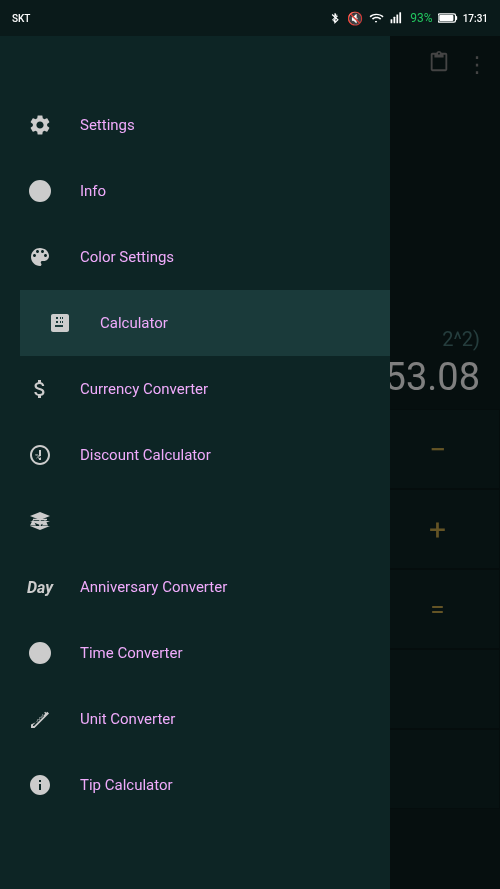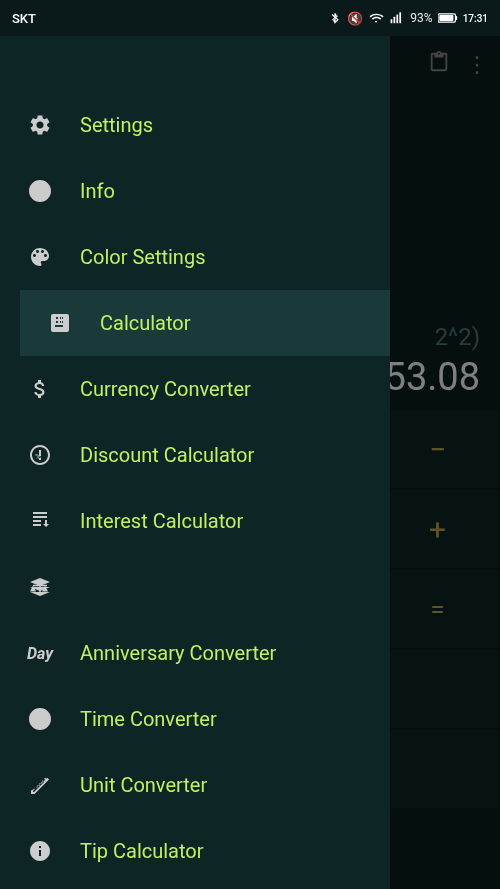--- a/index.html
+++ b/index.html
@@ -19,21 +19,21 @@
       background: #0a1a1a;
       display: flex;
       align-items: center;
       justify-content: space-between;
       padding: 0 12px;
       position: relative;
       z-index: 10;
     }
     .status-bar-left {
       color: #fff;
-      font-size: 13px;
+      font-size: 10px;
       font-weight: 500;
     }
     .status-bar-right {
       display: flex;
       align-items: center;
       gap: 5px;
       color: #fff;
       font-size: 12px;
     }
 
@@ -75,21 +75,21 @@
     .calc-display {
       flex: 1;
       display: flex;
       flex-direction: column;
       align-items: flex-end;
       justify-content: flex-end;
       padding: 0 20px 10px 0;
     }
     .calc-expression {
       color: #4a7a7a;
-      font-size: 24px;
+      font-size: 20px;
       margin-bottom: 4px;
     }
     .calc-result {
       color: #ffffff;
       font-size: 38px;
     }
 
     
     .calc-buttons {
       display: grid;
@@ -152,22 +152,22 @@
       height: 40px;
       display: flex;
       align-items: center;
       justify-content: center;
       color: #ccc;
       font-size: 20px;
       margin-right: 20px;
       flex-shrink: 0;
     }
     .menu-item-label {
-      color: #bef264;
-      font-size: 20px;
+      color: #f0abfc;
+      font-size: 15px;
       font-weight: 400;
       text-align: center;
     }
 
     
     .icon-svg {
       width: 24px;
       height: 24px;
       fill: #ccc;
     }
@@ -200,21 +200,21 @@
     <svg width="16" height="14" viewBox="0 0 24 24" fill="white">
       <path d="M1 9l2 2c5.5-5.5 14.5-5.5 20 0l2-2C19.2 3 4.8 3 1 9zm4 4l2 2c3.3-3.3 8.7-3.3 12 0l2-2c-4.4-4.4-11.6-4.4-16 0zm5 5l2 2 2-2c-1.1-1.1-2.9-1.1-4 0z"></path>
     </svg>
 
     <svg width="16" height="14" viewBox="0 0 24 24" fill="white">
       <rect x="1" y="14" width="3" height="7" rx="0.5"></rect>
       <rect x="6" y="10" width="3" height="11" rx="0.5"></rect>
       <rect x="11" y="6" width="3" height="15" rx="0.5"></rect>
       <rect x="16" y="2" width="3" height="19" rx="0.5"></rect>
     </svg>
-    <span style="color:#e5e5e5;font-size:12px;">93%</span>
+    <span style="color:#22c55e;font-size:12px;">93%</span>
 
     <svg width="20" height="12" viewBox="0 0 24 12">
       <rect x="0" y="1" width="21" height="10" rx="2" stroke="white" stroke-width="1.5" fill="none"></rect>
       <rect x="21" y="3.5" width="2" height="5" rx="1" fill="white"></rect>
       <rect x="1.5" y="2.5" width="17" height="7" rx="1" fill="white"></rect>
     </svg>
     <span style="color:white;font-size:10px;font-weight:500;">17:31</span>
   </div>
 </div>
 
@@ -323,28 +323,20 @@
     <div class="menu-item">
       <div class="menu-item-icon">
         <svg class="icon-svg" viewBox="0 0 24 24" fill="#ccc">
           <path d="M12 2C6.48 2 2 6.48 2 12s4.48 10 10 10 10-4.48 10-10S17.52 2 12 2zm0 18c-4.41 0-8-3.59-8-8s3.59-8 8-8 8 3.59 8 8-3.59 8-8 8zm-1-13h2v6h-2zm0 8h2v2h-2z"></path>
           <text x="7" y="16" font-size="8" fill="#ccc">%</text>
         </svg>
       </div>
       <span class="menu-item-label">Discount Calculator</span>
     </div>
 
-    <div class="menu-item">
-      <div class="menu-item-icon">
-        <svg class="icon-svg" viewBox="0 0 24 24" fill="#ccc">
-          <path d="M5 3h14v2H5zm0 4h14v2H5zm0 4h8v2H5zm0 4h8v2H5zm10 0l3 3 3-3h-2v-4h-2v4z"></path>
-        </svg>
-      </div>
-      <span class="menu-item-label">Interest Calculator</span>
-    </div>
 
 
     <div class="menu-item">
       <div class="menu-item-icon">
         <svg class="icon-svg" viewBox="0 0 24 24" fill="#ccc">
           <path d="M12 3L2 7l10 4 10-4-10-4zM2 17l10 4 10-4M2 12l10 4 10-4"></path>
           <path d="M5 10.5l-3 6h6l-3-6zm12 0l-3 6h6l-3-6z" fill="#ccc" stroke="none"></path>
           <line x1="12" y1="7" x2="12" y2="20" stroke="#ccc" stroke-width="1.5"></line>
           <line x1="5" y1="10.5" x2="19" y2="10.5" stroke="#ccc" stroke-width="1.5"></line>
         </svg>

